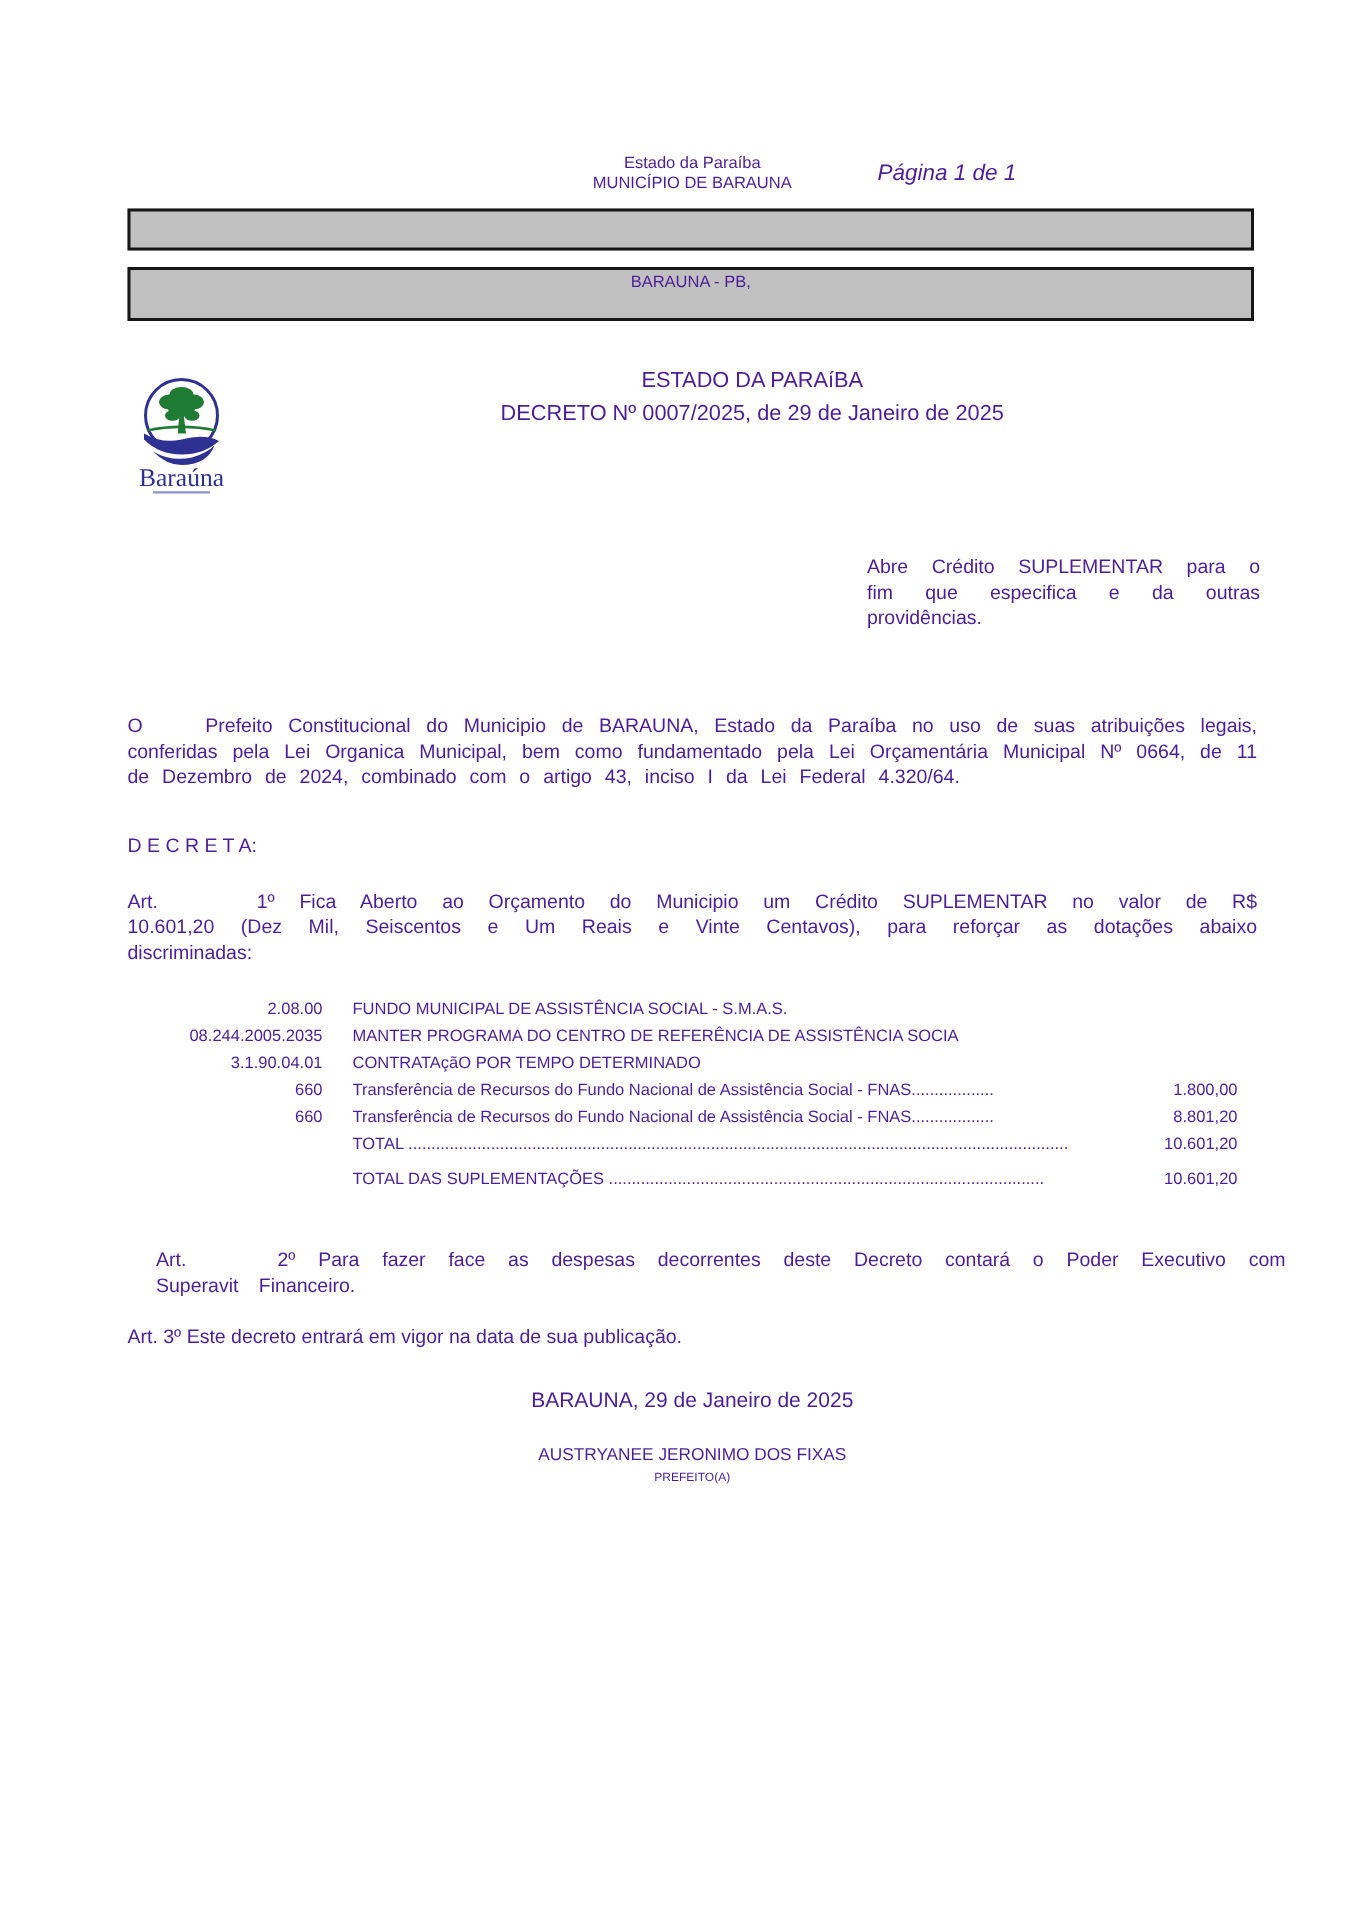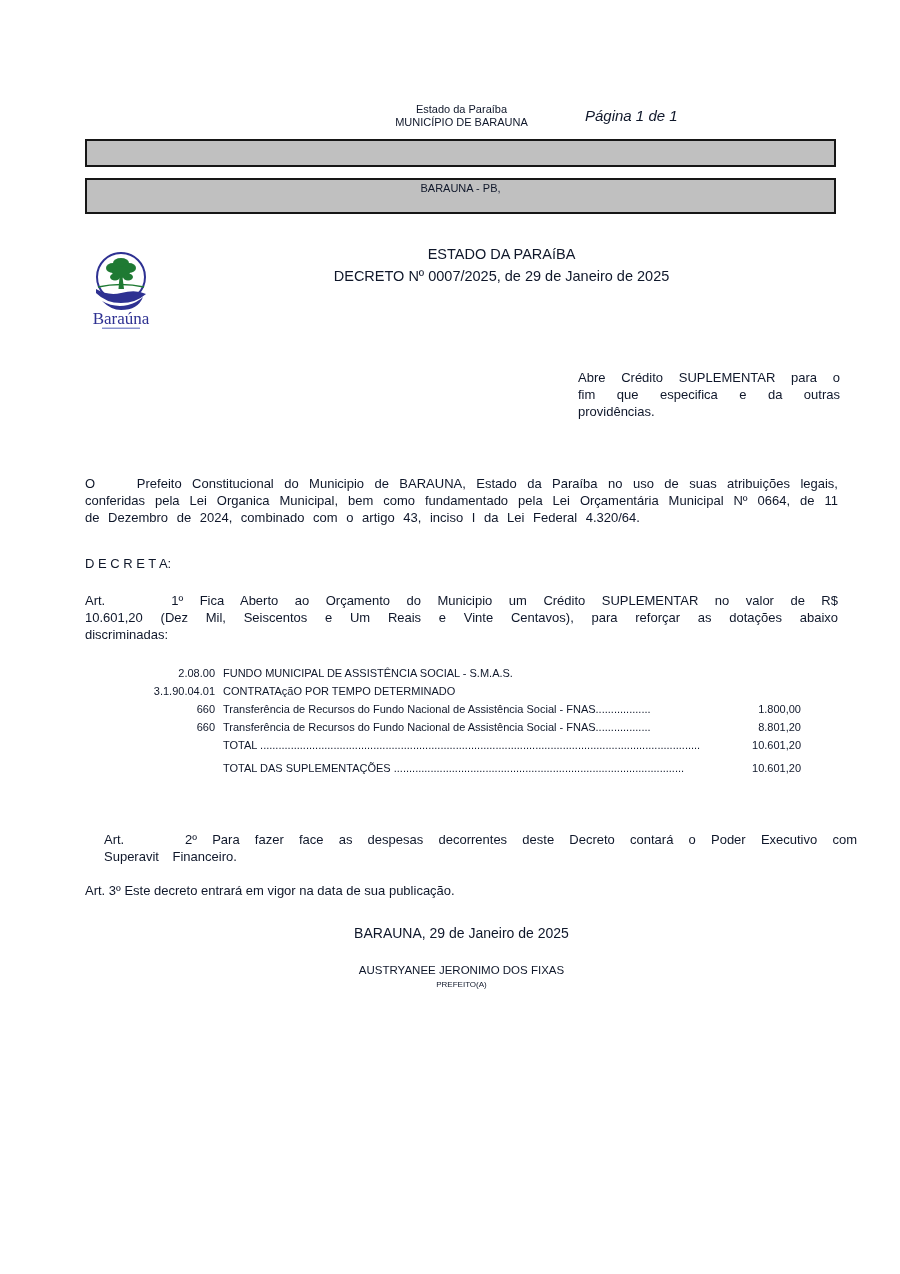--- a/index.html
+++ b/index.html
@@ -1,19 +1,19 @@
 <!DOCTYPE html>
 <html><head>
 <meta charset="utf-8">
 <style>
   * { margin:0; padding:0; box-sizing:border-box; }
   html,body { background:#ffffff; }
   .page {
     position:relative; width:900px; height:1274px; background:#ffffff;
-    font-family:"Liberation Sans","DejaVu Sans",sans-serif; color:#0f172a;
+    font-family:"Liberation Sans","DejaVu Sans",sans-serif; color:#4c1d95;
     overflow:hidden; margin:0 auto;
   }
   .hdr-center {
     position:absolute; left:85px; top:103px; width:753px;
     text-align:center; font-size:11px; line-height:13px;
   }
   .page-num {
     position:absolute; left:585px; top:107px; width:253px;
     text-align:left; font-size:15px;font-style:italic;
   }
@@ -36,21 +36,21 @@
     position:absolute; left:85px; top:475px; width:753px;
     font-size:13px; line-height:17px; text-align:justify; word-spacing:5px;
   }
   .decreta { position:absolute; left:85px; top:556px; font-size:13px; }
   .art { position:absolute; left:85px; width:753px; font-size:13px; line-height:17px; text-align:justify; }
   .art1 { top:592px; word-spacing:10px; }
   .art2 { top:831px; word-spacing:10px;margin-left:19px; }
   .art3 { top:882px; word-spacing:0; }
   .btable { position:absolute; left:85px; top:664px; width:753px; font-size:11px; }
   .trow {
-    display:grid; grid-template-columns:130px 480px 90px; column-gap:8px;
+    display:grid; grid-template-columns:130px 480px 90px; column-gap:20px;
     height:18px; line-height:18px; align-items:center;
   }
   .trow.spacer { margin-top:5px; }
   .tcell.code  { text-align:right; white-space:nowrap; }
   .tcell.description { text-align:left; white-space:nowrap; overflow:hidden; }
   .tcell.value { text-align:right; white-space:nowrap; }
   .dateline {
     position:absolute; left:85px; top:925px; width:753px;
     text-align:center; font-size:14px;
   }
@@ -116,20 +116,25 @@
 
   <p class="art art1">Art.&nbsp;&nbsp;&nbsp;&nbsp;1º Fica Aberto ao Orçamento do Municipio um Crédito SUPLEMENTAR no valor de R$ 10.601,20 (Dez Mil, Seiscentos e Um Reais e Vinte Centavos), para reforçar as dotações abaixo discriminadas:</p>
 
   <div class="btable" id="budget-rows">
       <div class="trow">
         <div class="tcell code">2.08.00</div>
         <div class="tcell description">FUNDO MUNICIPAL DE ASSISTÊNCIA SOCIAL - S.M.A.S.</div>
         <div class="tcell value"></div>
       </div>
       <div class="trow">
+        <div class="tcell code">08.244.2005.2035</div>
+        <div class="tcell description">MANTER PROGRAMA DO CENTRO DE REFERÊNCIA DE ASSISTÊNCIA SOCIA</div>
+        <div class="tcell value"></div>
+      </div>
+      <div class="trow">
         <div class="tcell code">3.1.90.04.01</div>
         <div class="tcell description">CONTRATAçãO POR TEMPO DETERMINADO</div>
         <div class="tcell value"></div>
       </div>
       <div class="trow">
         <div class="tcell code">660</div>
         <div class="tcell description">Transferência de Recursos do Fundo Nacional de Assistência Social - FNAS..................</div>
         <div class="tcell value">1.800,00</div>
       </div>
       <div class="trow">

